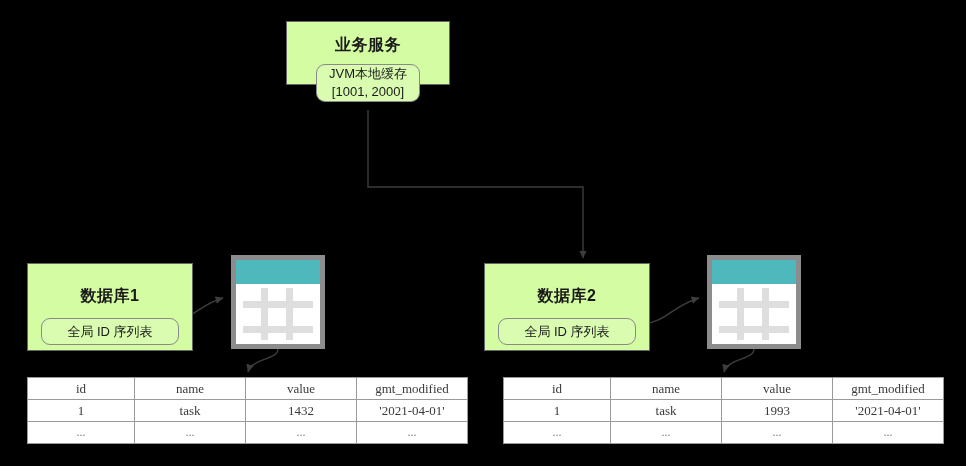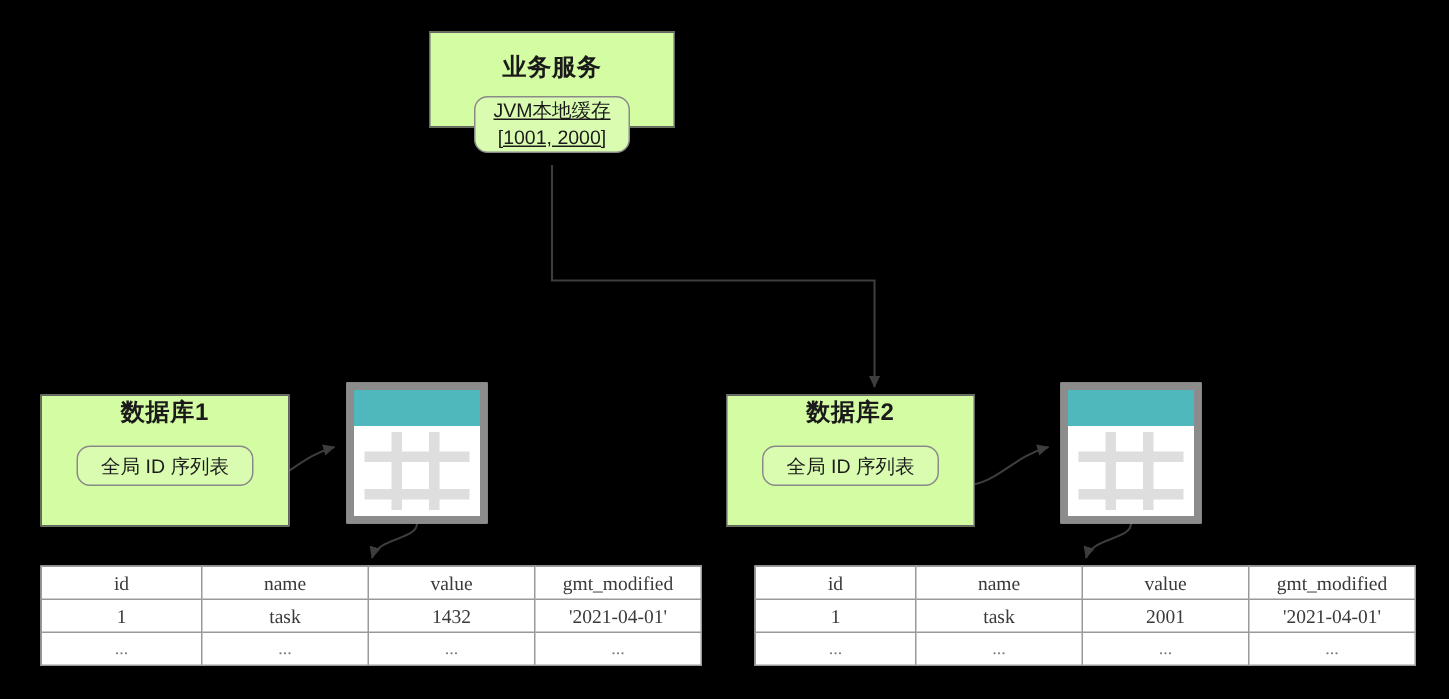--- a/index.html
+++ b/index.html
@@ -61,35 +61,34 @@
     height: 64px;
   }
   #service-node .title { margin-top: 13px; }
   #service-node .rounded-chip {
     margin-top: 8px;
     width: 104px;
     height: 38px;
     display: flex;
     align-items: center;
     justify-content: center;
-    text-decoration: underline;
   }
 
   
   .db-node {
     width: 166px;
     height: 88px;
     top: 263px;
   }
   #db-node-1 { left: 27px; }
   #db-node-2 { left: 484px; }
-  .db-node .title { margin-top: 1px; }
+  .db-node .title { margin-top: 22px; }
   .db-node .rounded-chip {
     margin-top: 11px;
-    width: 118px;
+    width: 138px;
     height: 27px;
     display: flex;
     align-items: center;
     justify-content: center;
     font-size: 13px;
   }
 
   
   .table-icon {
     position: absolute;
@@ -245,21 +244,21 @@
     <tbody>
         <tr>
       <th class="c0">id</th>
       <th class="c1">name</th>
       <th class="c2">value</th>
       <th class="c3">gmt_modified</th>
     </tr>
     <tr>
       <td class="c0">1</td>
       <td class="c1">task</td>
-      <td class="c2">2001</td>
+      <td class="c2">1993</td>
       <td class="c3">'2021-04-01'</td>
     </tr>
     <tr class="ellipsis">
       <td class="c0">...</td>
       <td class="c1">...</td>
       <td class="c2">...</td>
       <td class="c3">...</td>
     </tr>
   </tbody>
     </table>

